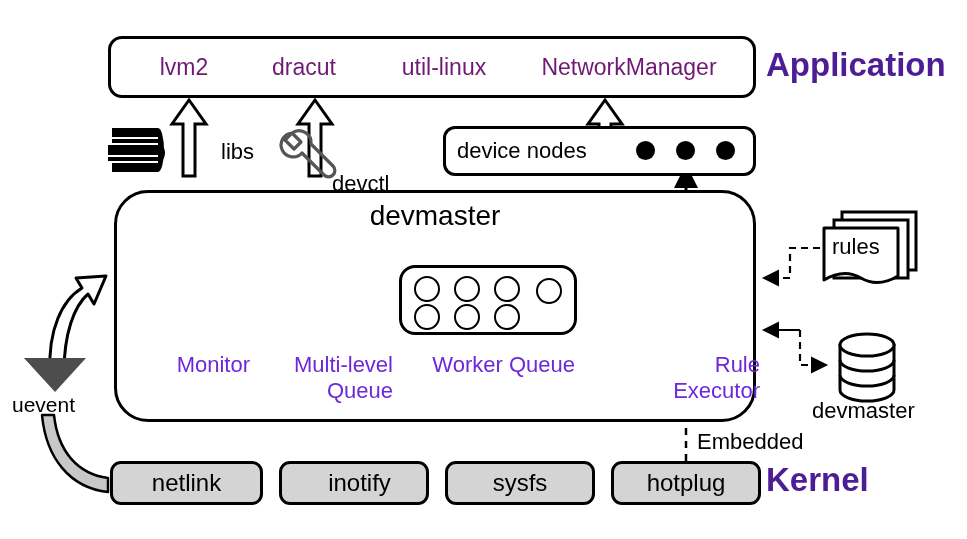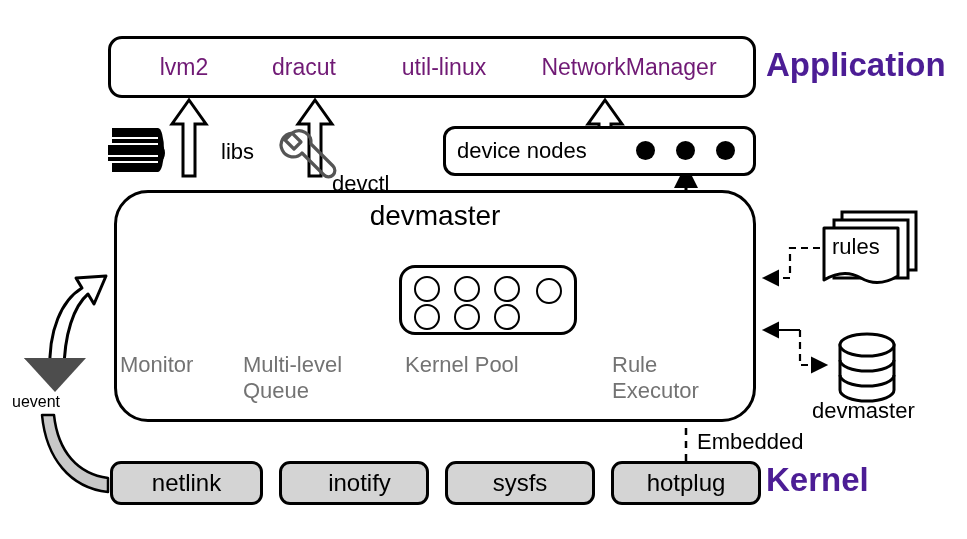--- a/index.html
+++ b/index.html
@@ -25,40 +25,40 @@
     letter-spacing:0px;
   }
   .lbl-application{left:766px;top:46px;}
   .lbl-interface{left:766px;top:128px;}
   .lbl-kernel{left:766px;top:461px;}
   .devmaster-title{
     position:absolute;left:114px;top:200px;width:642px;text-align:center;
     font-size:28px;font-weight:400;color:#000;
   }
   .comp-label{
-    position:absolute;text-align:left;font-size:22px;line-height:26px;color:#737373;
+    position:absolute;text-align:right;font-size:22px;line-height:26px;color:#6d28d9;
     white-space:pre-line;
   }
   .kbox{
     position:absolute;border:3px solid #000;border-radius:11px;background:#d4d4d4;
     box-sizing:border-box;display:flex;align-items:center;justify-content:center;
     font-size:24px;color:#000;height:44px;top:461px;
   }
   .k0{left:110px;width:153px;}
   .k1{left:279px;width:150px;padding-left:11px;}
   .k2{left:445px;width:150px;}
   .k3{left:611px;width:150px;}
   .devnodes-text{
     position:absolute;left:457px;top:138px;font-size:22px;color:#000;white-space:nowrap;
   }
   .dot{position:absolute;width:19px;height:19px;border-radius:50%;background:#000;top:141px;}
   .d0{left:636px;} .d1{left:676px;} .d2{left:716px;}
   .libs-text{position:absolute;left:205px;top:139px;font-size:22px;margin-left:16px;}
   .devctl-text{position:absolute;left:332px;top:139px;font-size:22px;margin-top:32px;}
-  .uevent-text{position:absolute;left:12px;top:393px;font-size:16px;font-weight:400;}
+  .uevent-text{position:absolute;left:12px;top:393px;font-size:21px;font-weight:400;}
   .embedded-text{position:absolute;left:697px;top:429px;font-size:22px;}
   .rules-text{position:absolute;left:832px;top:234px;font-size:22px;}
   .database-text{position:absolute;left:812px;top:398px;font-size:22px;}
   svg{position:absolute;left:0;top:0;overflow:visible;}
   .wp-box{
     position:absolute;left:399px;top:265px;width:178px;height:70px;
     border:3px solid #000;border-radius:16px;box-sizing:border-box;background:#fff;
   }
   .wp-circle{position:absolute;width:26px;height:26px;border:2.5px solid #000;border-radius:50%;box-sizing:border-box;}
 </style>
@@ -271,21 +271,21 @@
     <div class="wp-circle" style="left:92px;top:8px;"></div>
     <div class="wp-circle" style="left:134px;top:10px;"></div>
     <div class="wp-circle" style="left:12px;top:36px;"></div>
     <div class="wp-circle" style="left:52px;top:36px;"></div>
     <div class="wp-circle" style="left:92px;top:36px;"></div>
   </div>
 
   <div class="comp-label" style="left:120px;top:352px;width:130px;">Monitor</div>
   <div class="comp-label" style="left:243px;top:352px;width:150px;">Multi-level
 Queue</div>
-  <div class="comp-label" style="left:405px;top:352px;width:170px;">Kernel Pool</div>
+  <div class="comp-label" style="left:405px;top:352px;width:170px;">Worker Queue</div>
   <div class="comp-label" style="left:612px;top:352px;width:148px;">Rule
 Executor</div>
 
   <div class="uevent-text">uevent</div>
   <div class="embedded-text">Embedded</div>
   <div class="rules-text">rules</div>
   <div class="database-text">devmaster</div>
 
   <div class="kbox k0">netlink</div>
   <div class="kbox k1">inotify</div>

